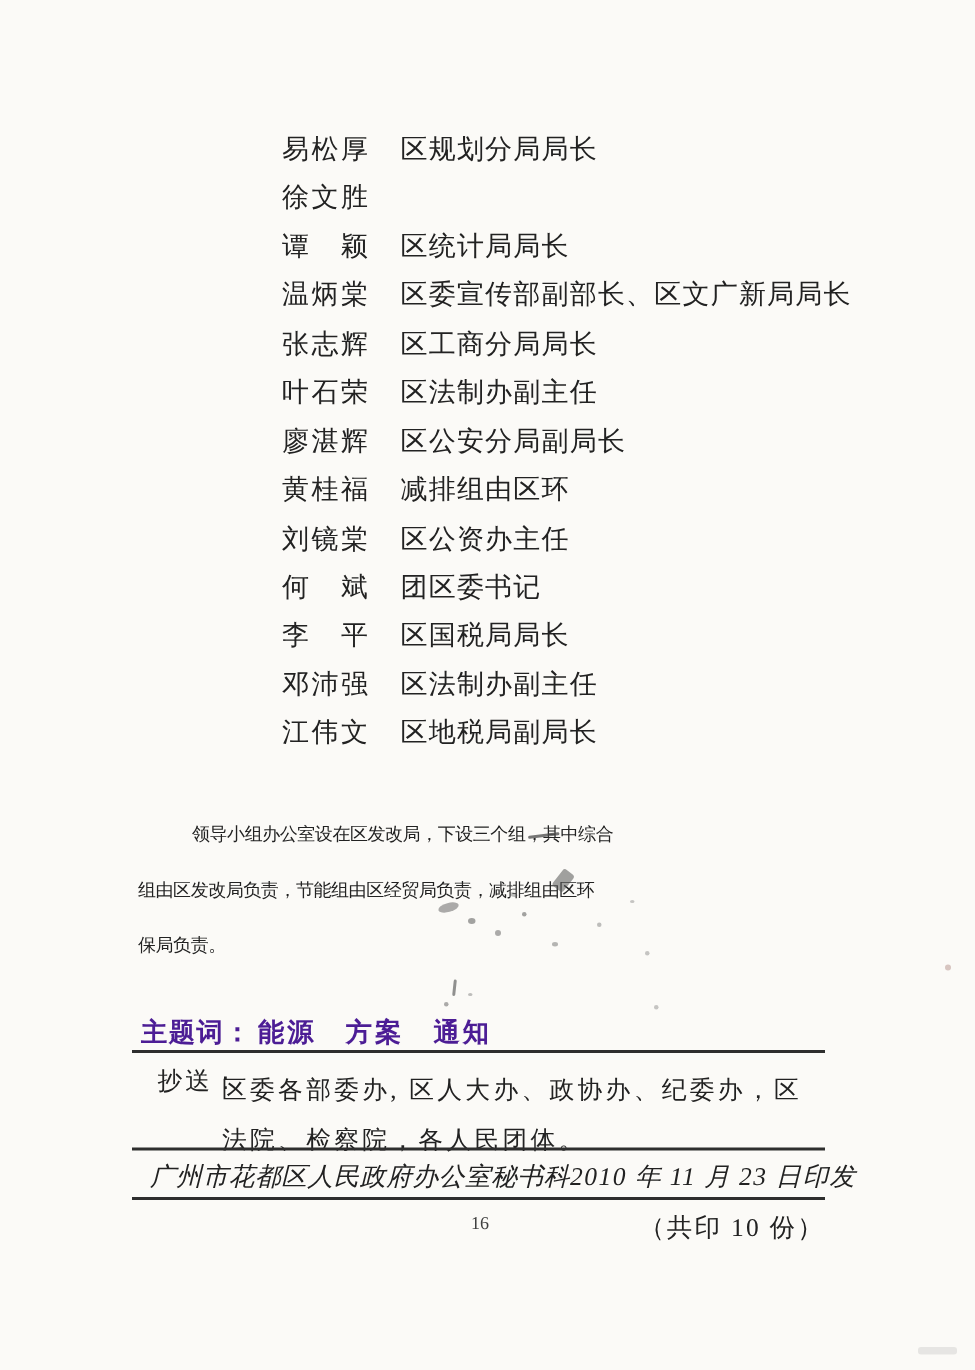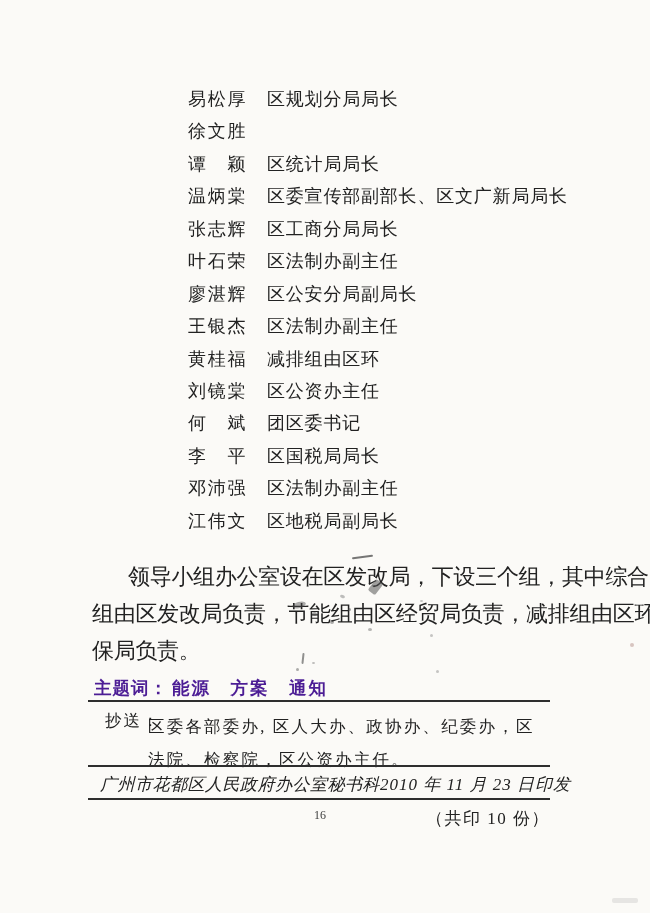--- a/index.html
+++ b/index.html
@@ -22,22 +22,22 @@
     height:32.45px;
     display:flex;
     font-size:18px;
     white-space:nowrap;
   }
   .roster-name{flex:none;width:79px;letter-spacing:1.7px;}
   .roster-title{letter-spacing:0.8px;}
 
   
   .para{
-    position:absolute;left:92px;top:558px;width:470px;
-    font-size:22px;line-height:37px;letter-spacing:-0.3px;
+    position:absolute;left:92px;top:538px;width:470px;
+    font-size:12px;line-height:37px;letter-spacing:-0.3px;
     white-space:nowrap;
   }
   .para-line{height:37px;}
   .para-indent{padding-left:36px;}
 
   
   .subject-row{
     position:absolute;left:94px;top:676px;
     font-size:17.5px;font-weight:bold;letter-spacing:1px;
     white-space:nowrap;color:#4c1d95;
@@ -136,24 +136,20 @@
     <li class="roster-row">
       <span class="roster-name">叶石荣</span>
       <span class="roster-title">区法制办副主任</span>
     </li>
 
     <li class="roster-row">
       <span class="roster-name">廖湛辉</span>
       <span class="roster-title">区公安分局副局长</span>
     </li>
 
-    <li class="roster-row">
-      <span class="roster-name">王银杰</span>
-      <span class="roster-title">区法制办副主任</span>
-    </li>
 
     <li class="roster-row">
       <span class="roster-name">黄桂福</span>
       <span class="roster-title">减排组由区环</span>
     </li>
 
     <li class="roster-row">
       <span class="roster-name">刘镜棠</span>
       <span class="roster-title">区公资办主任</span>
     </li>
@@ -187,21 +183,21 @@
 
   <div class="subject-row">
     <span>主题词：</span><span class="kw">能源　方案　通知</span>
   </div>
 
   <div class="rule rule-1"></div>
 
   <div class="cc-label">抄送：</div>
   <div class="cc-lines">
     <div>区委各部委办, 区人大办、政协办、纪委办，区</div>
-    <div>法院、检察院，区公资办主任。</div>
+    <div>法院、检察院，各人民团体。</div>
   </div>
 
   <div class="rule rule-2"></div>
 
   <div class="imprint-row">
     <span class="imprint-issuer">广州市花都区人民政府办公室秘书科</span>
     <span class="imprint-date">2010 年 11 月 23 日印发</span>
   </div>
 
   <div class="rule rule-3"></div>

